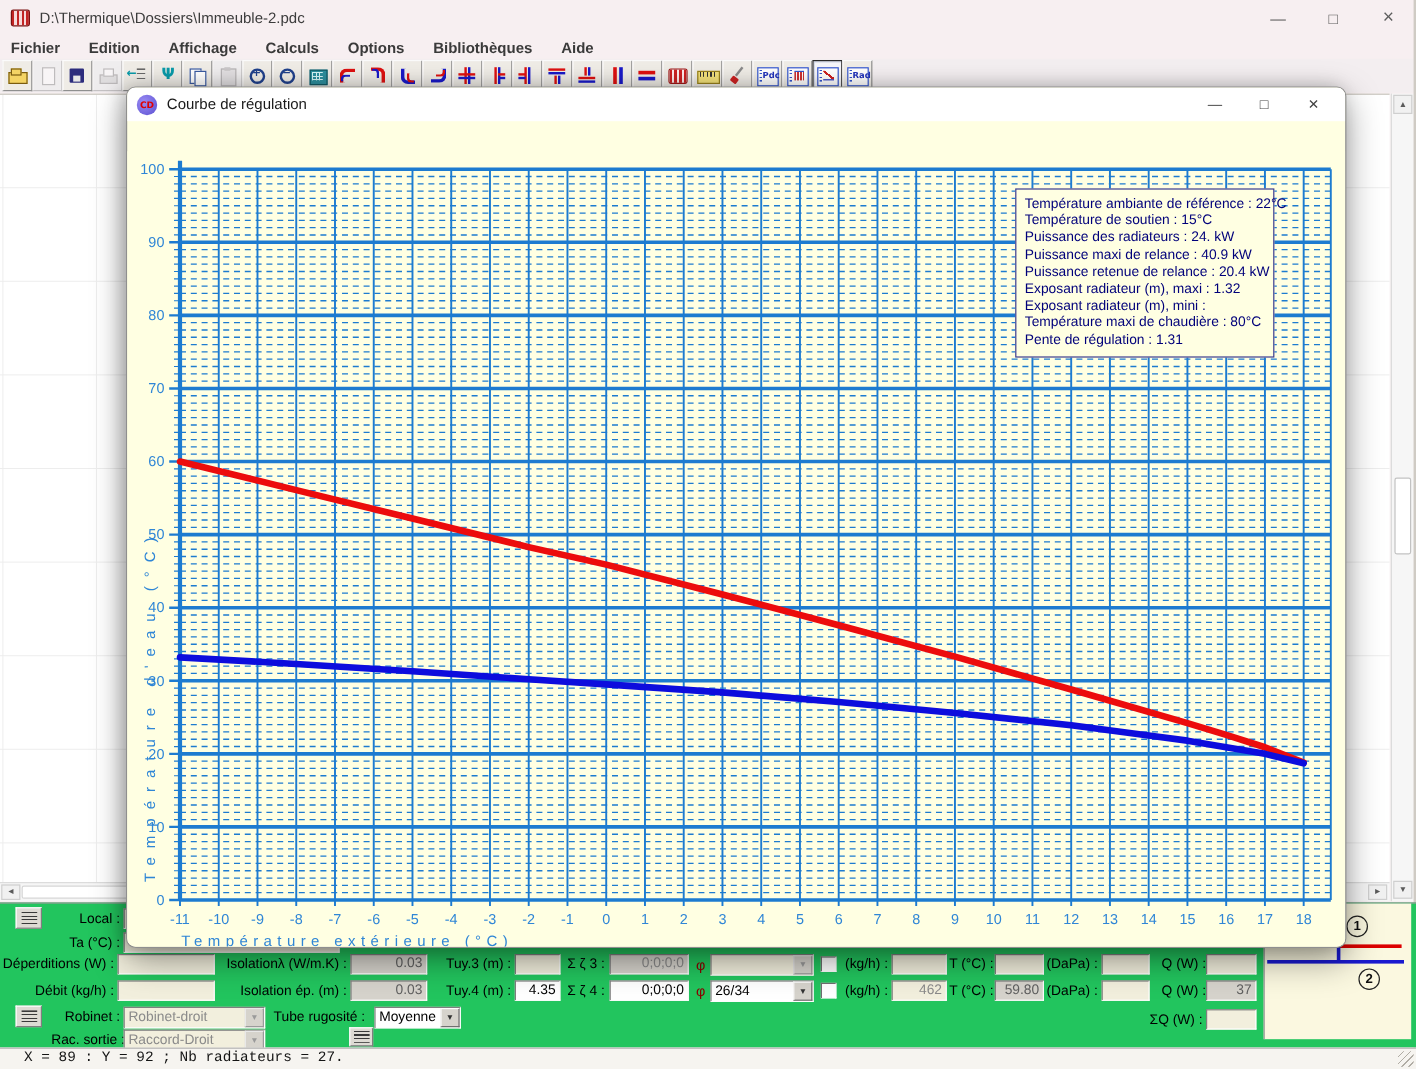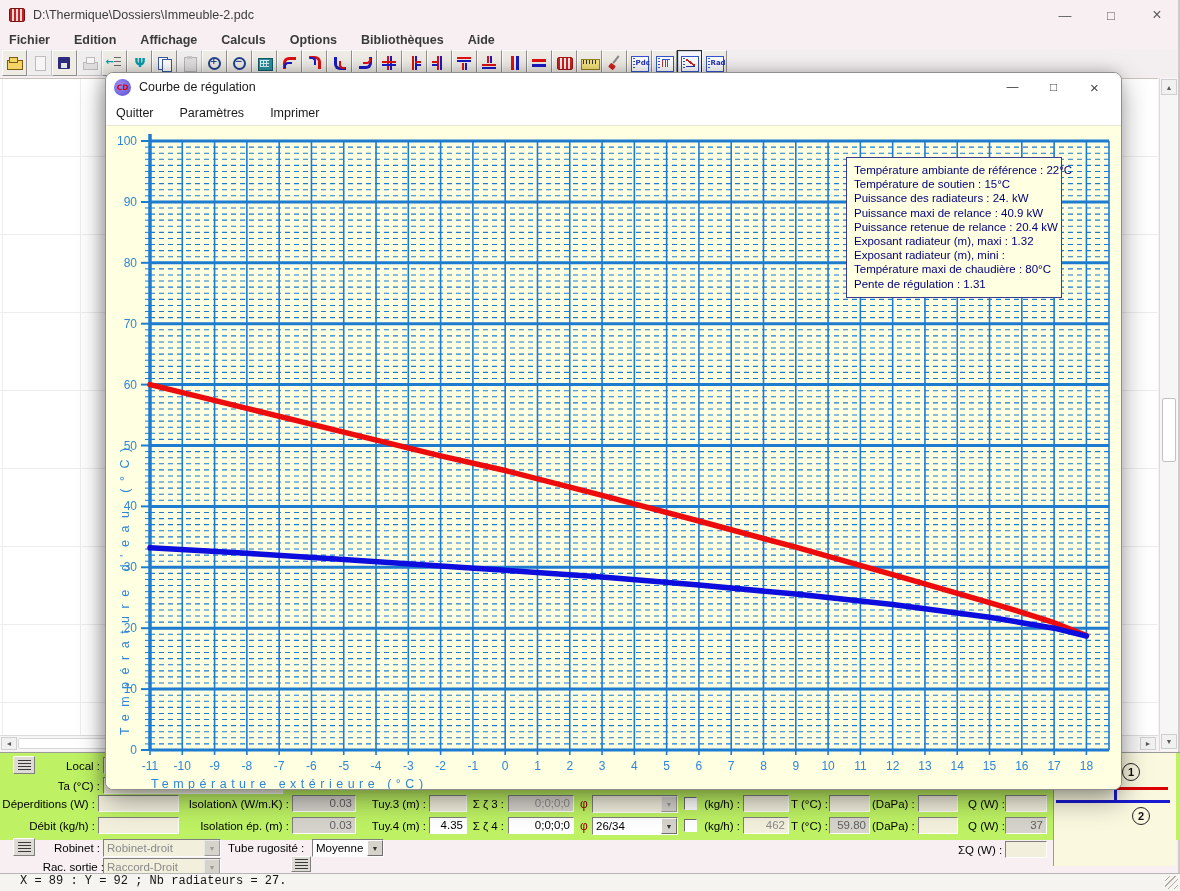--- a/index.html
+++ b/index.html
@@ -82,21 +82,21 @@
     background-size:78px 78px; background-position:2px 77px; border-top:1px solid #c8c4bc; }
   .vscroll { position:absolute; left:1159px; top:78px; width:19px; height:673px; background:#f6f6f6; border-left:1px solid #dcdcdc; }
   .hscroll { position:absolute; left:0; top:735px; width:1158px; height:16px; background:#f6f6f6; border-top:1px solid #dcdcdc; }
   .sbtn { position:absolute; background:#f1f1f1; border:1px solid #cfcfcf; color:#5a5a5a; font-size:7px;
     display:flex; align-items:center; justify-content:center; }
   .vthumb { position:absolute; left:2px; top:320px; width:14px; height:64px; background:#fff; border:1px solid #c2c2c2; border-radius:2px; }
   .hthumb { position:absolute; left:18px; top:2px; width:380px; height:11px; background:#fff; border:1px solid #d6d6d6; border-radius:2px; }
   .frame-right { position:absolute; left:1178px; top:0; width:2px; height:891px; background:#cfcbc4; }
 
   
-  .bottom-panel { position:absolute; left:0; top:752px; width:1180px; height:88px; background:#bef264; border-top:1px solid #9a9a9a; font-size:11.5px; color:#000; }
+  .bottom-panel { position:absolute; left:0; top:752px; width:1180px; height:121px; background:#22c55e; border-top:1px solid #9a9a9a; font-size:11.5px; color:#000; }
   .bp-label { position:absolute; text-align:right; white-space:nowrap; }
   .bp-field { position:absolute; height:17px; background:#f2efdd; border:1px solid; border-color:#7f7f7f #fdfdfd #fdfdfd #7f7f7f;
     font-size:11.5px; padding:1px 3px; text-align:right; color:#000; overflow:hidden; }
   .bp-field.gray { background:#d6d3cc; color:#5f5f5f; }
   .bp-field.white { background:#fff; color:#000; }
   .bp-field.graytext { color:#8a8a8a; }
   .dropdown { position:absolute; height:18px; background:#fff; border:1px solid; border-color:#7f7f7f #fdfdfd #fdfdfd #7f7f7f; display:flex; }
   .dd-value { flex:1; padding:2px 3px; font-size:11.5px; white-space:nowrap; overflow:hidden; }
   .dd-btn { width:16px; background:#d6d3cc; border:1px solid; border-color:#fdfdfd #6f6f6f #6f6f6f #fdfdfd; font-size:7px; color:#333;
     display:flex; align-items:center; justify-content:center; }
@@ -366,25 +366,20 @@
   <div class="dialog">
     <div class="dlg-titlebar">
       <div class="cd-icon">CD</div>
       <div class="dlg-title">Courbe de régulation</div>
       <div class="dlg-controls">
         <div class="dlg-btn">—</div>
         <div class="dlg-btn">□</div>
         <div class="dlg-btn" style="font-size:15px;">×</div>
       </div>
     </div>
-    <div class="dlg-menubar" id="dialog-menubar">
-        <span class="dlg-menu-item">Quitter</span>
-        <span class="dlg-menu-item">Paramètres</span>
-        <span class="dlg-menu-item">Imprimer</span>
-      </div>
     <div class="chart-region">
       <svg id="chart-svg" class="chart-svg" width="1015" height="663">
           <line x1="44" y1="617.91" x2="1003" y2="617.91" stroke="#1d7bd0" stroke-width="1.1" stroke-dasharray="5 4"></line>
           <line x1="44" y1="611.8199999999999" x2="1003" y2="611.8199999999999" stroke="#1d7bd0" stroke-width="1.1" stroke-dasharray="5 4"></line>
           <line x1="44" y1="605.73" x2="1003" y2="605.73" stroke="#1d7bd0" stroke-width="1.1" stroke-dasharray="5 4"></line>
           <line x1="44" y1="599.64" x2="1003" y2="599.64" stroke="#1d7bd0" stroke-width="1.1" stroke-dasharray="5 4"></line>
           <line x1="44" y1="593.55" x2="1003" y2="593.55" stroke="#1d7bd0" stroke-width="1.1" stroke-dasharray="5 4"></line>
           <line x1="44" y1="587.4599999999999" x2="1003" y2="587.4599999999999" stroke="#1d7bd0" stroke-width="1.1" stroke-dasharray="5 4"></line>
           <line x1="44" y1="581.37" x2="1003" y2="581.37" stroke="#1d7bd0" stroke-width="1.1" stroke-dasharray="5 4"></line>
           <line x1="44" y1="575.28" x2="1003" y2="575.28" stroke="#1d7bd0" stroke-width="1.1" stroke-dasharray="5 4"></line>

